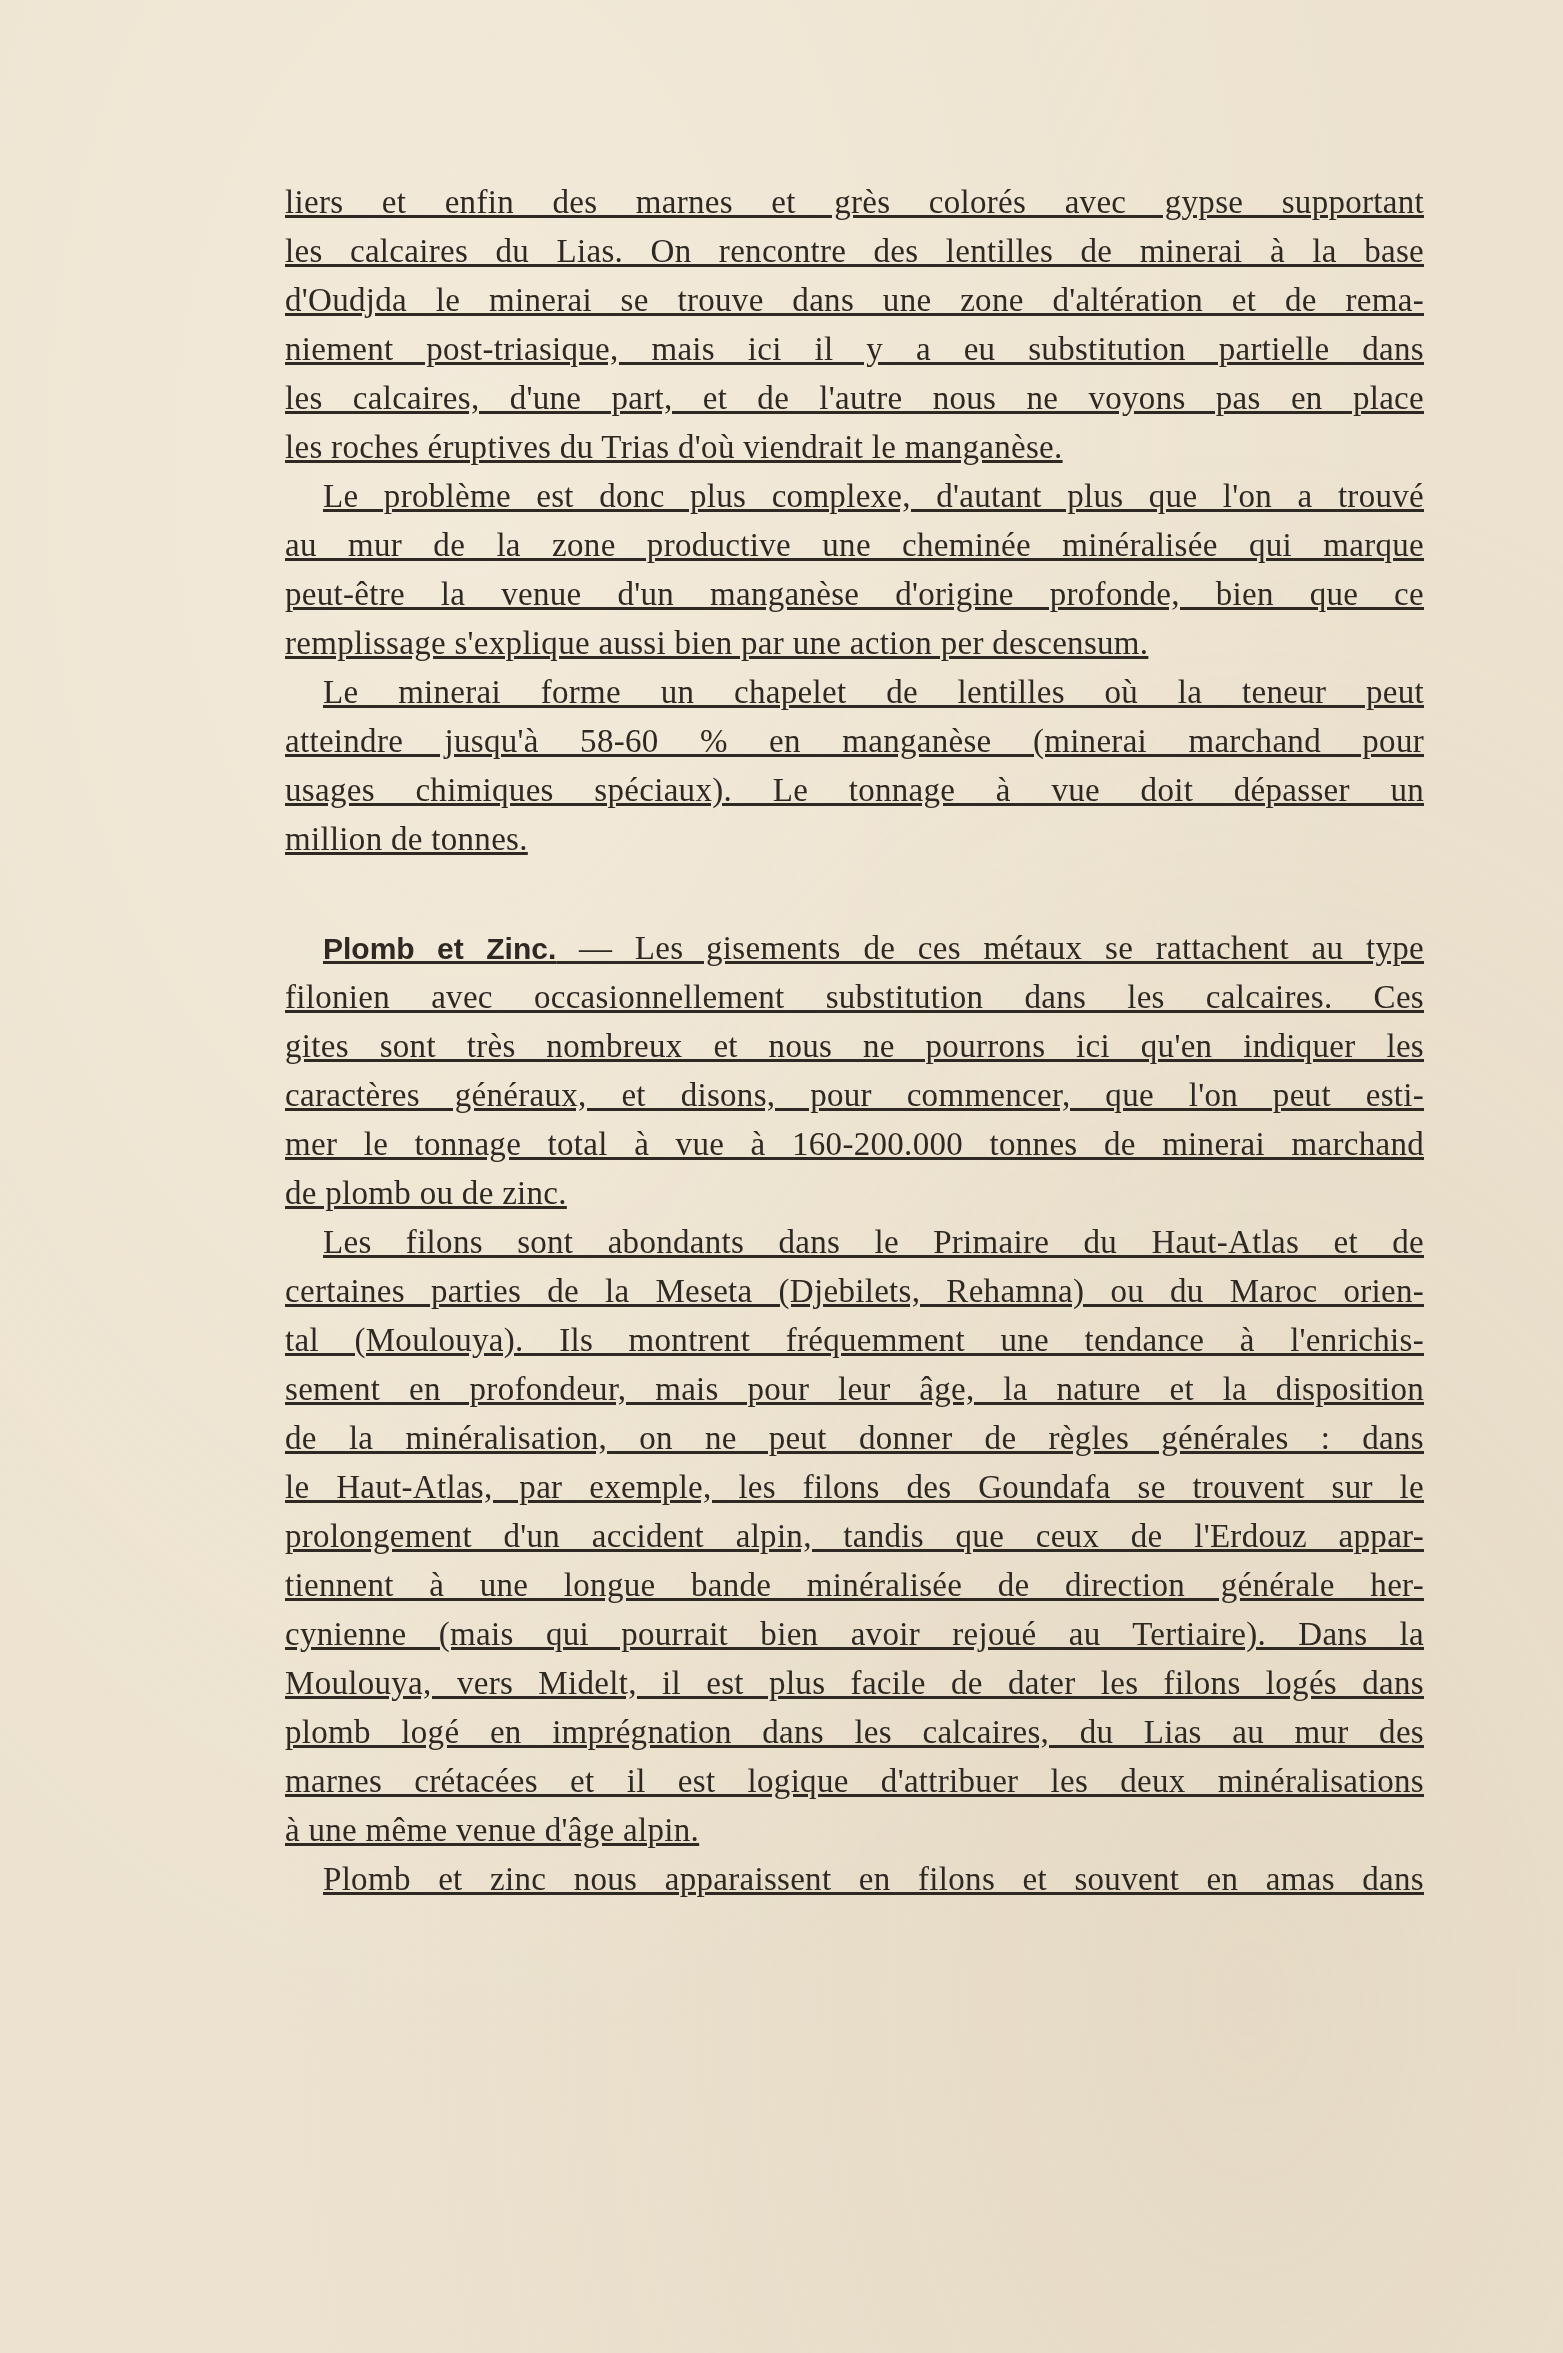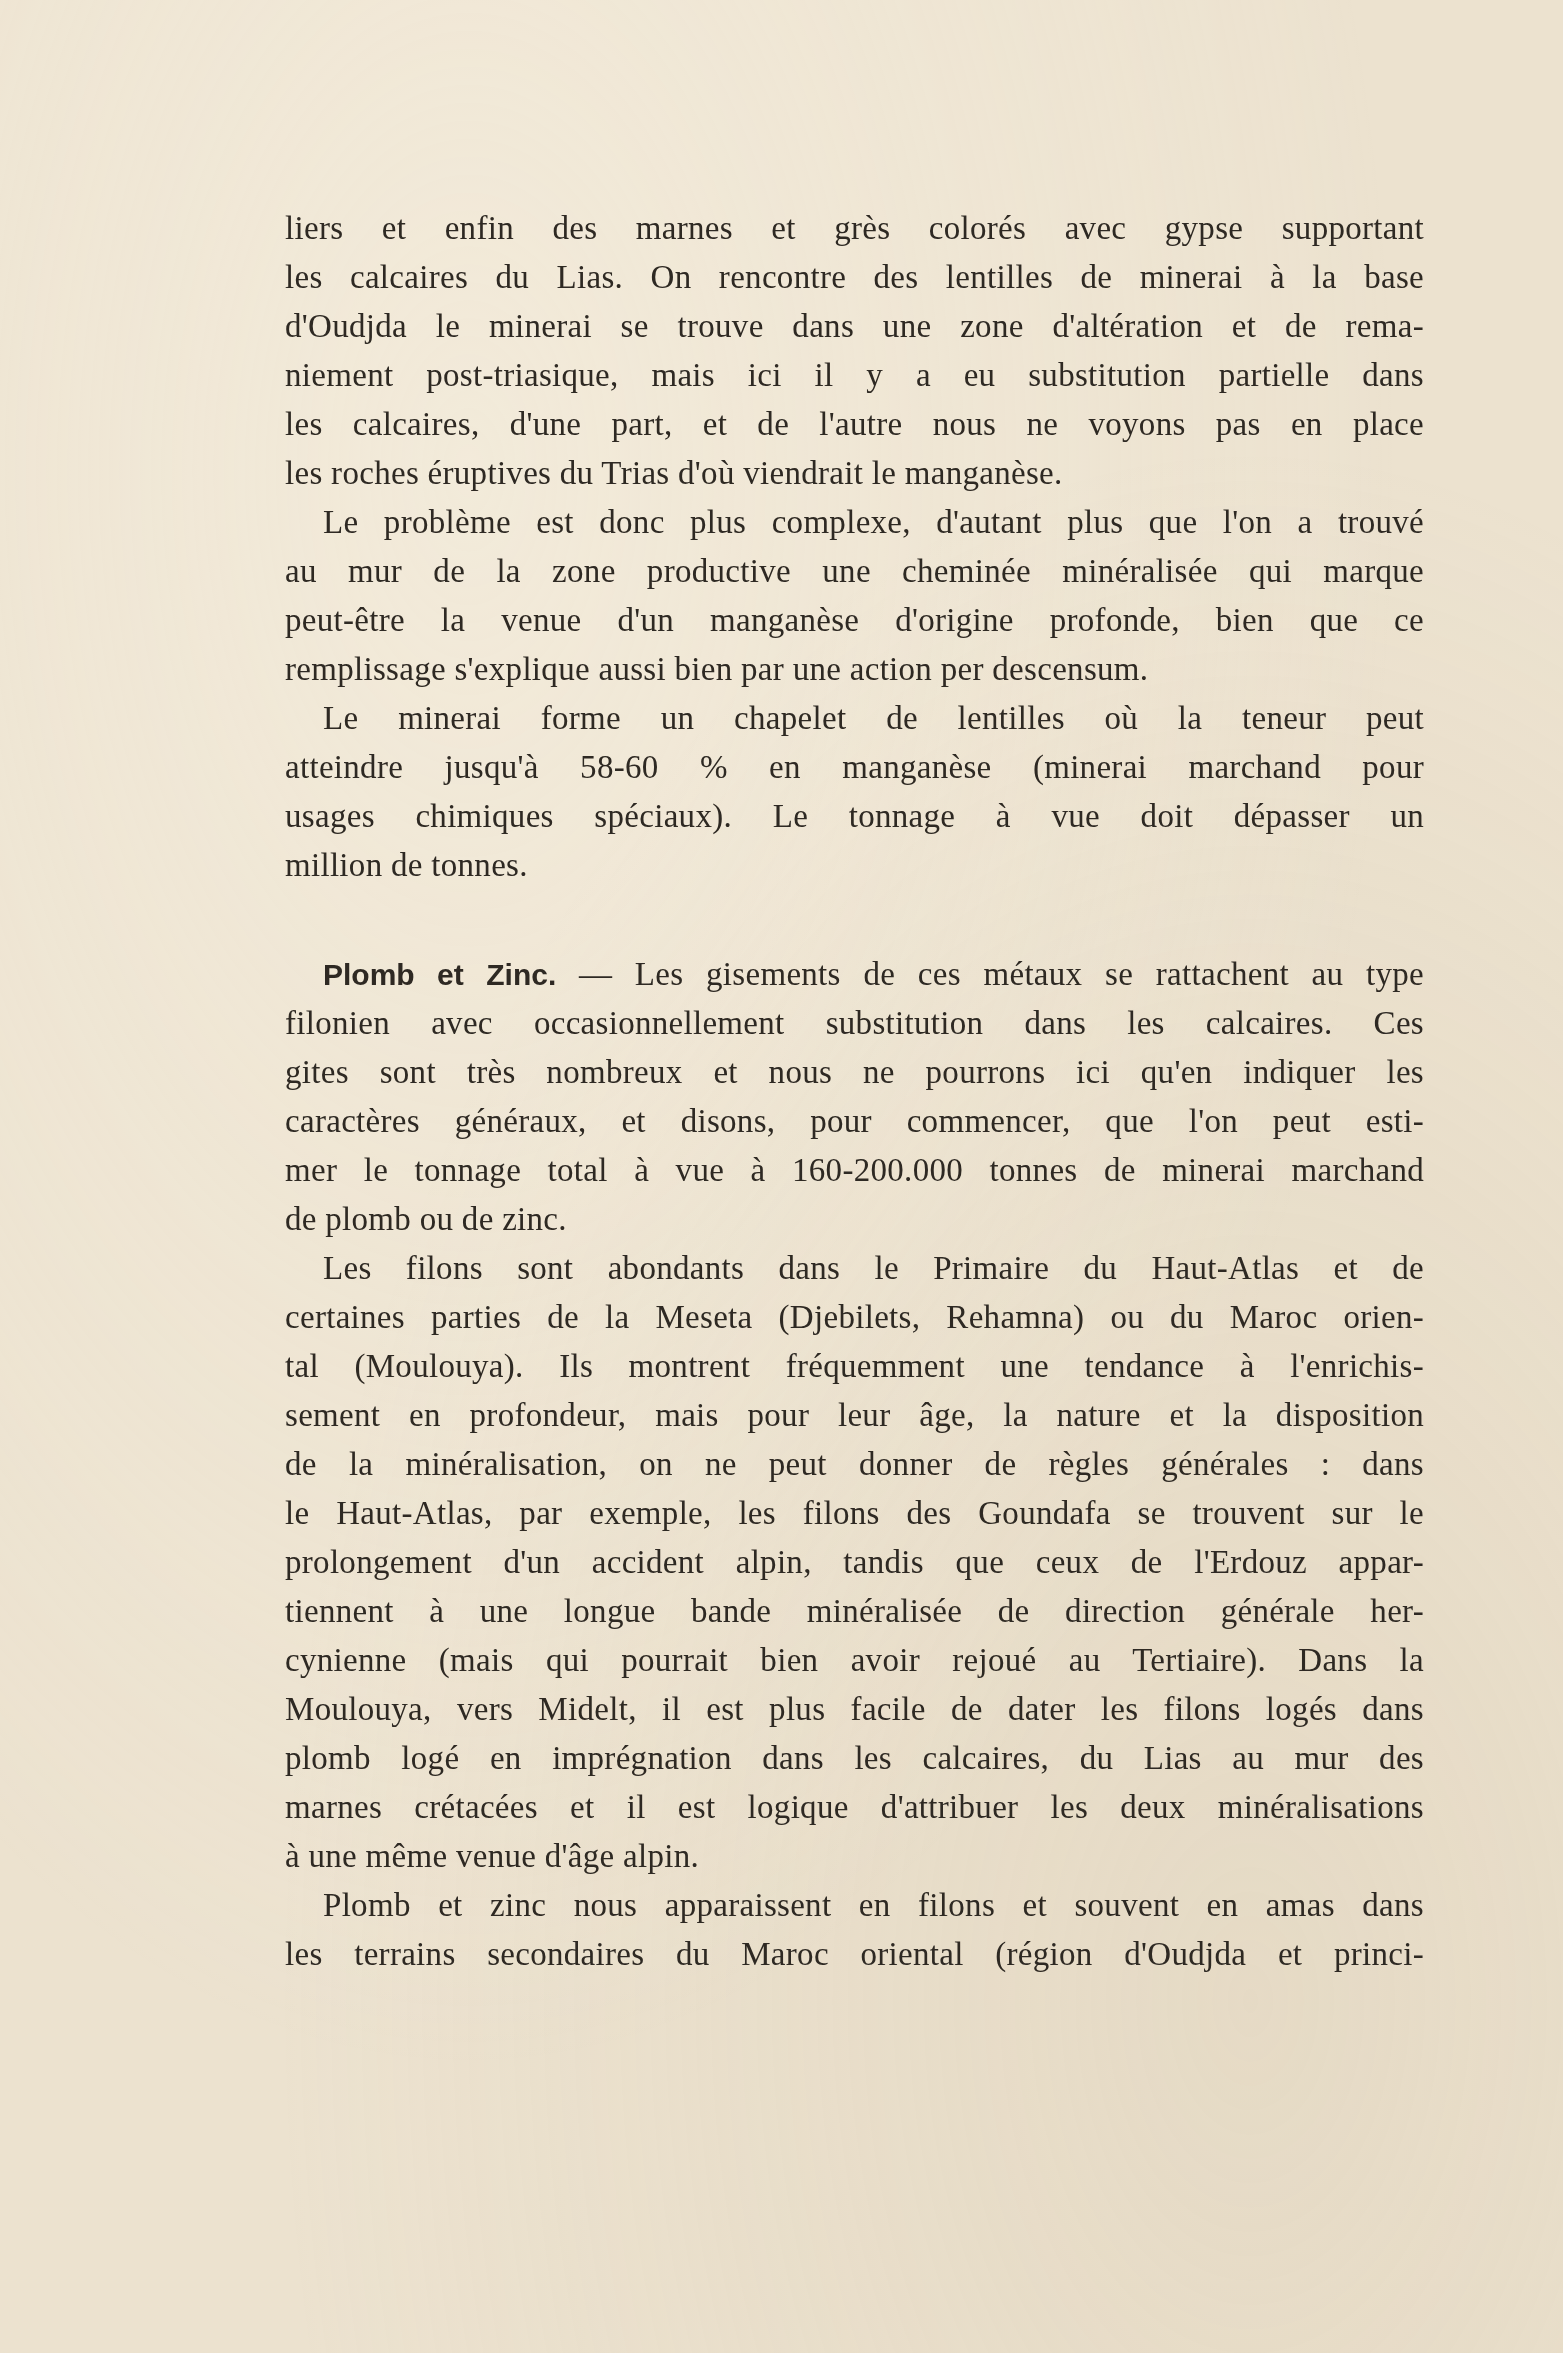--- a/index.html
+++ b/index.html
@@ -36,26 +36,27 @@
       left: 0;
       top: 0;
     }
     .running-head .title {
       position: absolute;
       left: 163px;
       top: 0;
       letter-spacing: 1.3px;
     }
     .body {
-      margin-top: 38px;
+      margin-top: 12px;
       font-size: 33px;
       line-height: 49px;
       text-align: justify;
       text-align-last: justify;
       letter-spacing: 0.3px;
+      text-decoration: underline;
     }
     .line {
       display: block;
       white-space: nowrap;
       height: 49px;
       text-align: justify;
       text-align-last: justify;
     }
     .line.last {
       text-align: center;
@@ -126,17 +127,16 @@
       <span class="line">tiennent à une longue bande minéralisée de direction générale her-</span>
       <span class="line">cynienne (mais qui pourrait bien avoir rejoué au Tertiaire). Dans la</span>
       <span class="line">Moulouya, vers Midelt, il est plus facile de dater les filons logés dans</span>
       <span class="line">plomb logé en imprégnation dans les calcaires, du Lias au mur des</span>
       <span class="line">marnes crétacées et il est logique d'attribuer les deux minéralisations</span>
       <span class="line last">à une même venue d'âge alpin.</span>
     </div>
 
     <div>
       <span class="line indent">Plomb et zinc nous apparaissent en filons et souvent en amas dans</span>
-      <span class="line">les terrains secondaires du Maroc oriental (région d'Oudjda et princi-</span>
     </div>
   </div>
 </div>
 
 
 </body></html>

